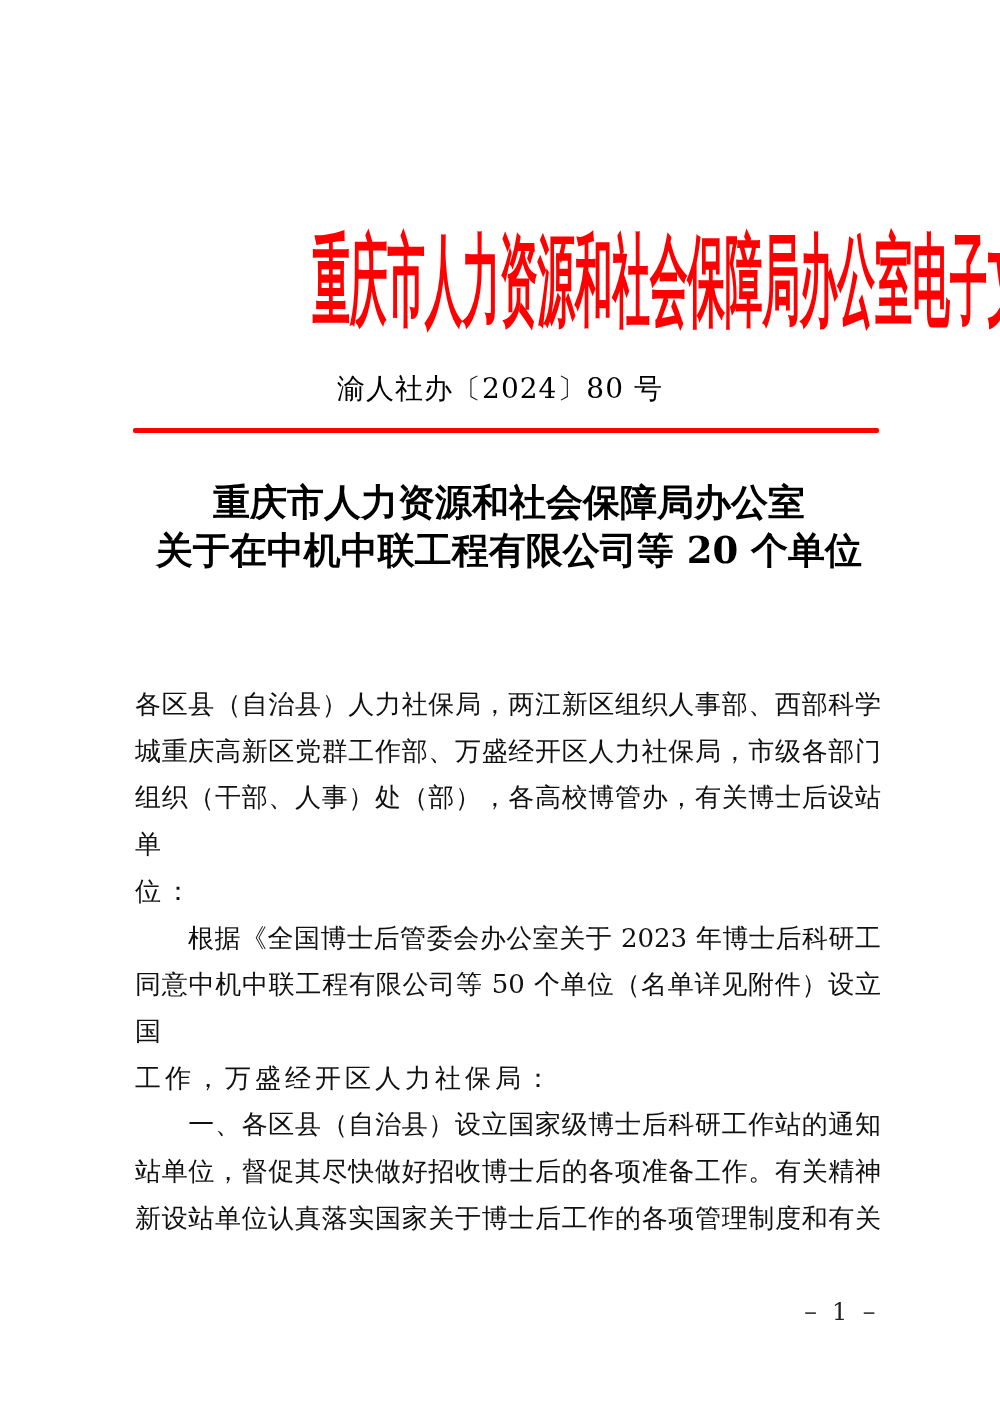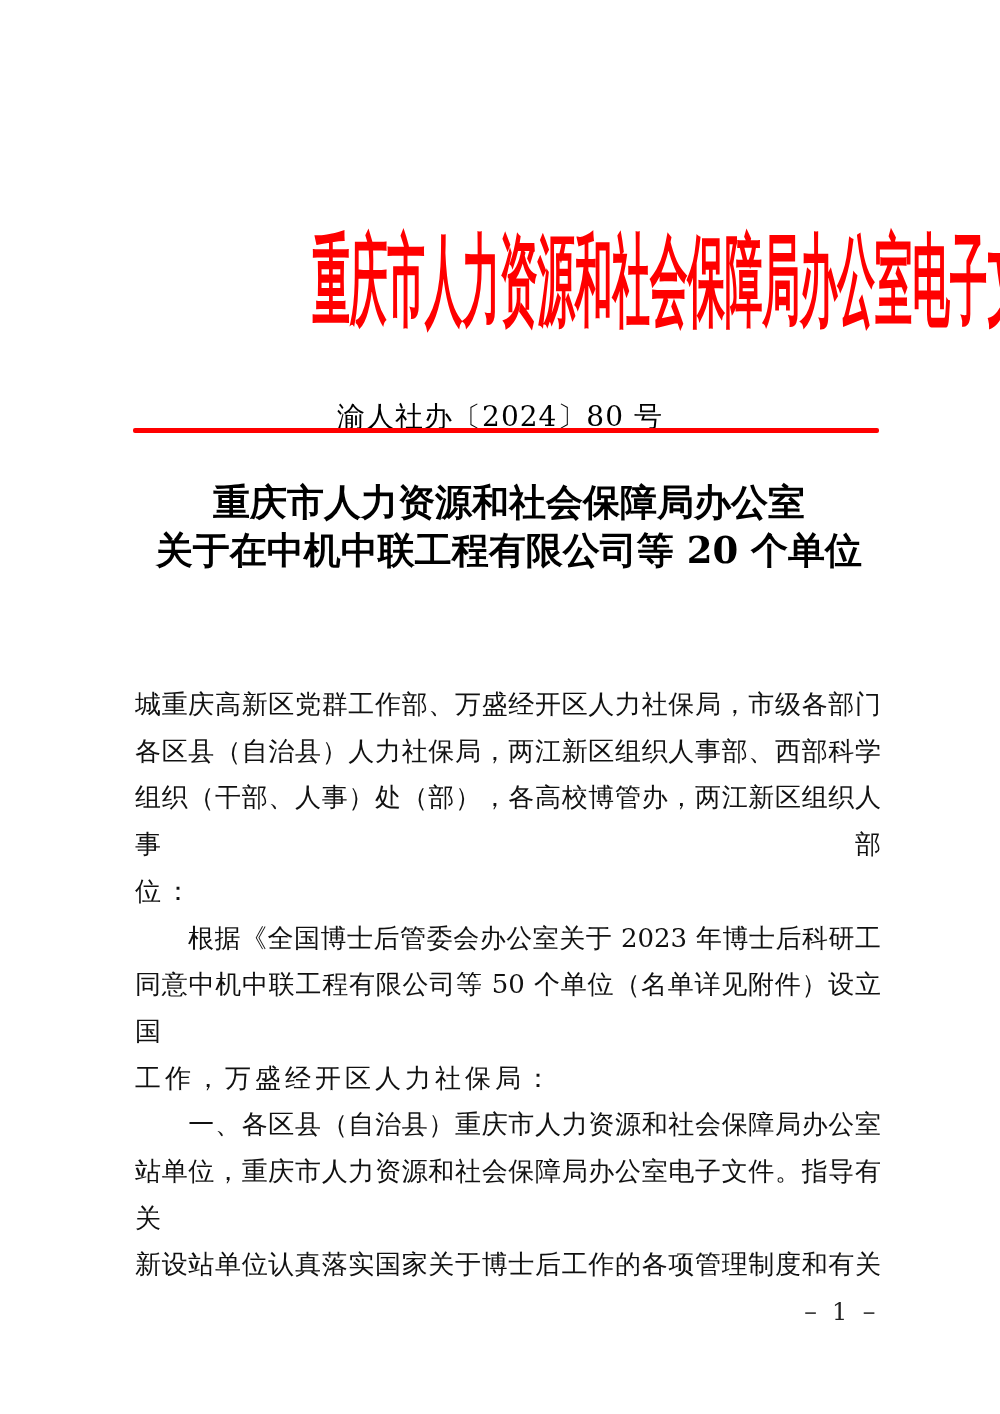--- a/index.html
+++ b/index.html
@@ -34,21 +34,20 @@
   
   .doc-number {
     position: absolute;
     top: 370px;
     left: 0;
     width: 100%;
     text-align: center;
     font-size: 28px;
     letter-spacing: 1px;
     color: #000000;
-    margin-top: 28px;
   }
   
   .red-rule {
     position: absolute;
     top: 428px;
     left: 133px;
     width: 746px;
     height: 5px;
     background: #ff0000;
     border-radius: 2px;
@@ -109,27 +108,27 @@
   <div class="doc-number">渝人社办〔2024〕80 号</div>
 
   <div class="red-rule"></div>
 
   <div class="title">
     <div>重庆市人力资源和社会保障局办公室</div>
     <div>关于在中机中联工程有限公司等 20 个单位</div>
   </div>
 
   <div class="body-block" id="body-lines">
+      <div class="body-line just">各区县（自治县）人力社保局，两江新区组织人事部、西部科学</div>
       <div class="body-line just">城重庆高新区党群工作部、万盛经开区人力社保局，市级各部门</div>
-      <div class="body-line just">各区县（自治县）人力社保局，两江新区组织人事部、西部科学</div>
-      <div class="body-line just">组织（干部、人事）处（部），各高校博管办，两江新区组织人事部</div>
+      <div class="body-line just">组织（干部、人事）处（部），各高校博管办，有关博士后设站单</div>
       <div class="body-line plain">位：</div>
       <div class="body-line just">　　根据《全国博士后管委会办公室关于 2023 年博士后科研工</div>
       <div class="body-line just">同意中机中联工程有限公司等 50 个单位（名单详见附件）设立国</div>
       <div class="body-line plain">工作，万盛经开区人力社保局：</div>
-      <div class="body-line just">　　一、各区县（自治县）重庆市人力资源和社会保障局办公室</div>
-      <div class="body-line just">站单位，重庆市人力资源和社会保障局办公室电子文件。指导有关</div>
+      <div class="body-line just">　　一、各区县（自治县）设立国家级博士后科研工作站的通知</div>
+      <div class="body-line just">站单位，督促其尽快做好招收博士后的各项准备工作。有关精神</div>
       <div class="body-line just">新设站单位认真落实国家关于博士后工作的各项管理制度和有关</div>
     </div>
 
   <div class="footer">－ 1 －</div>
 
 </div>
 
 </body></html>

